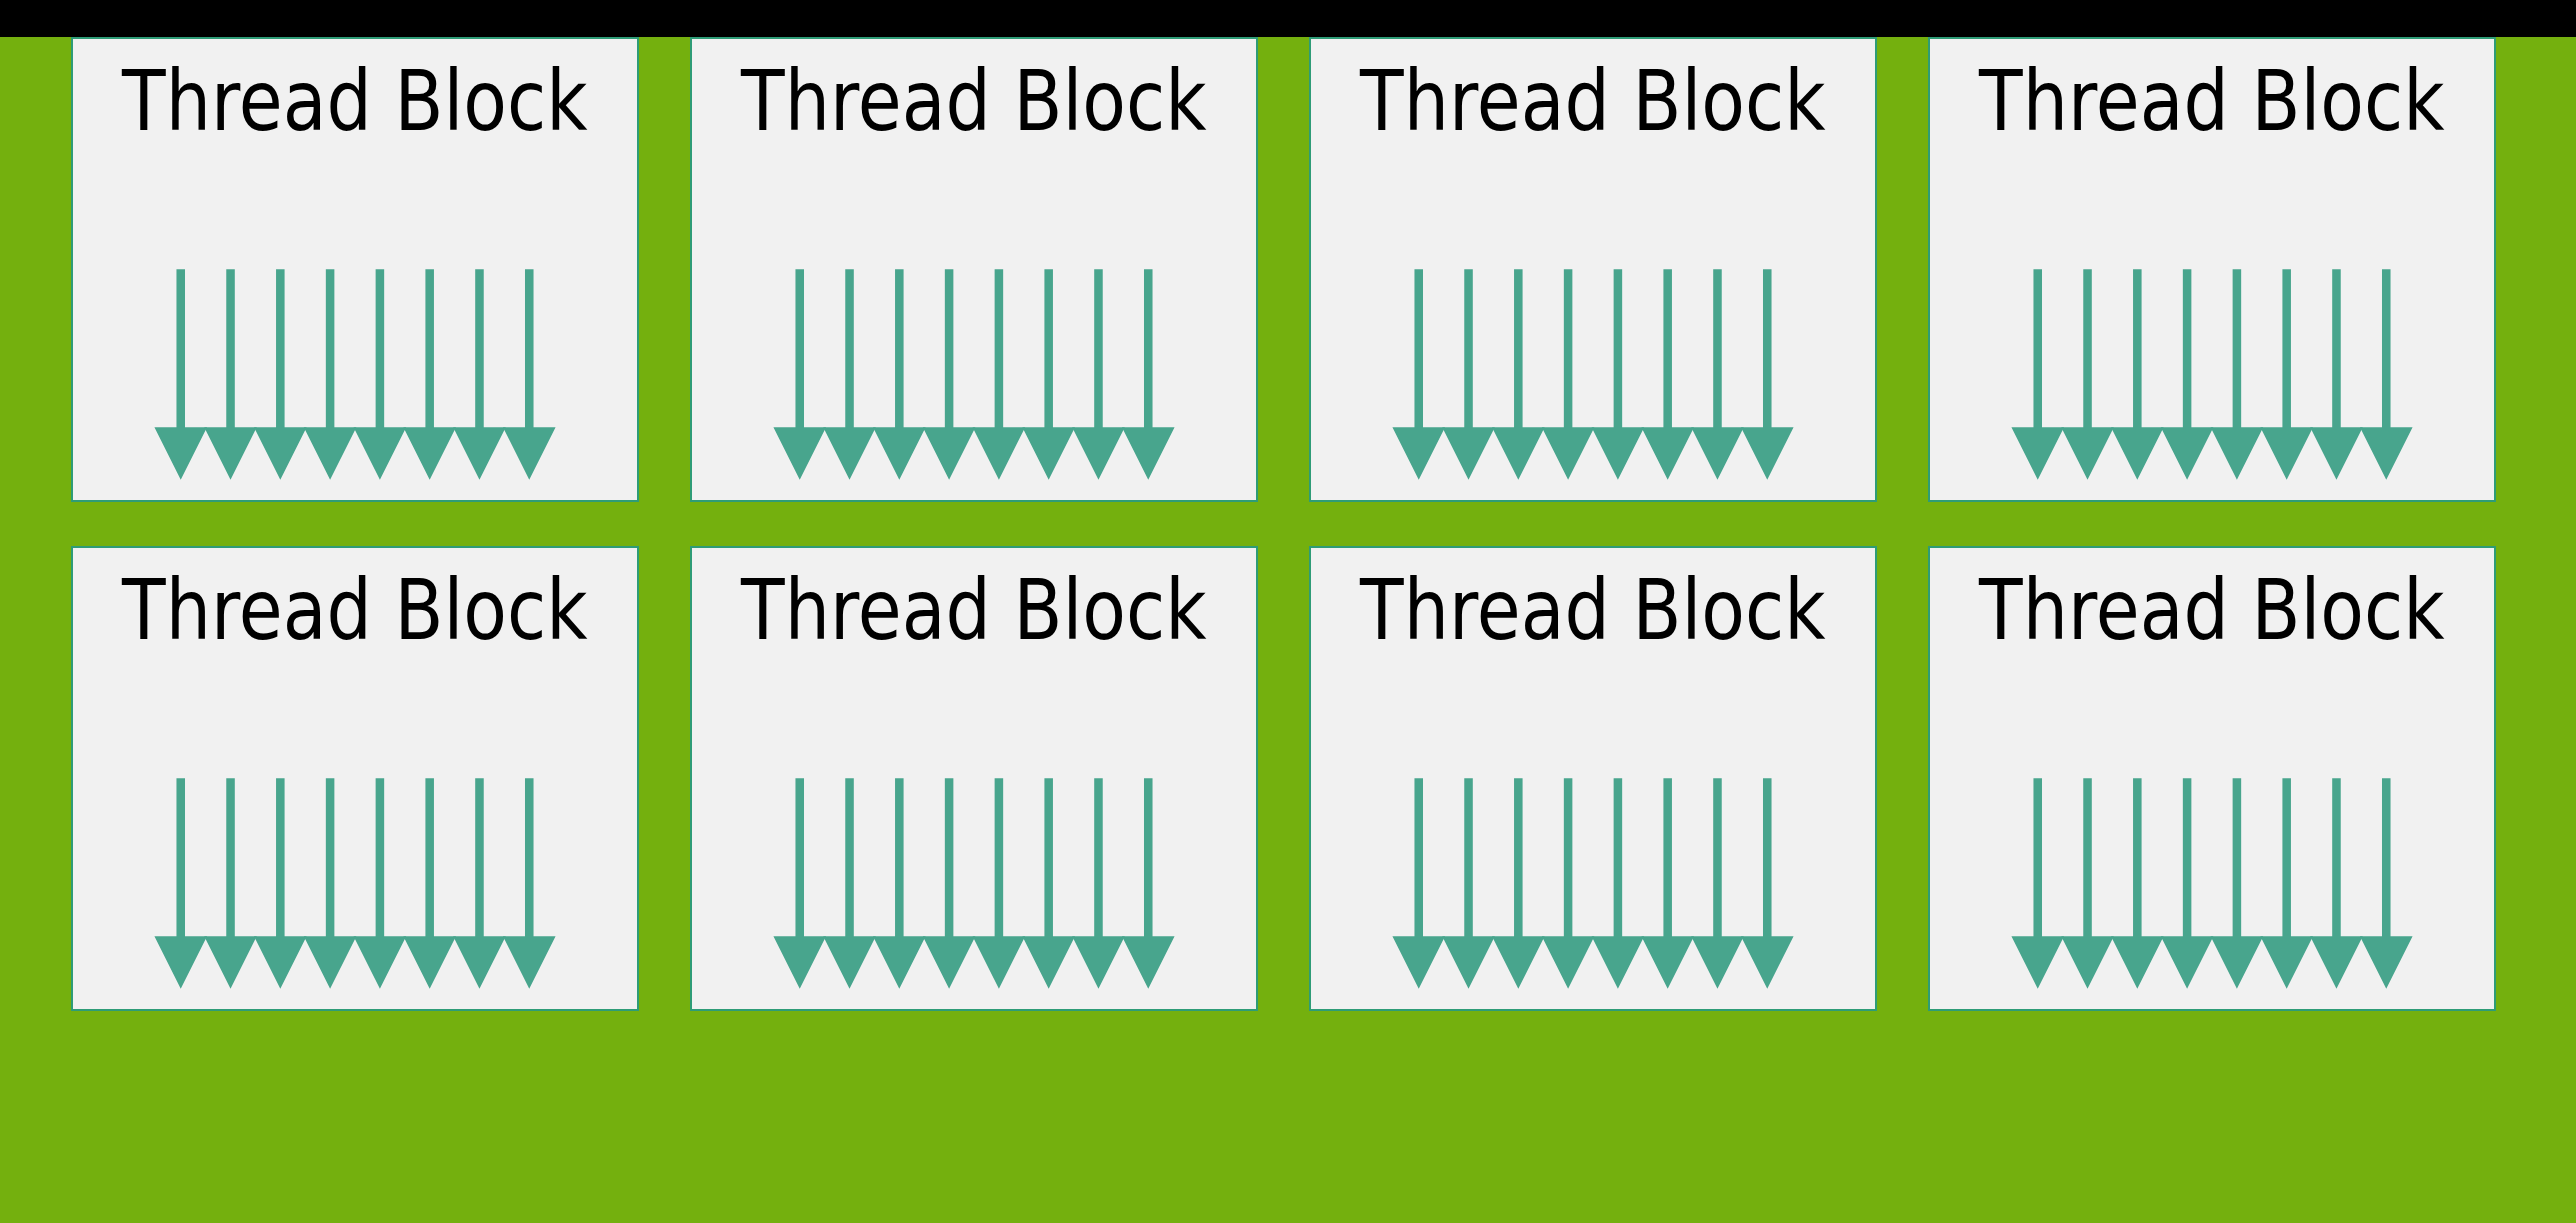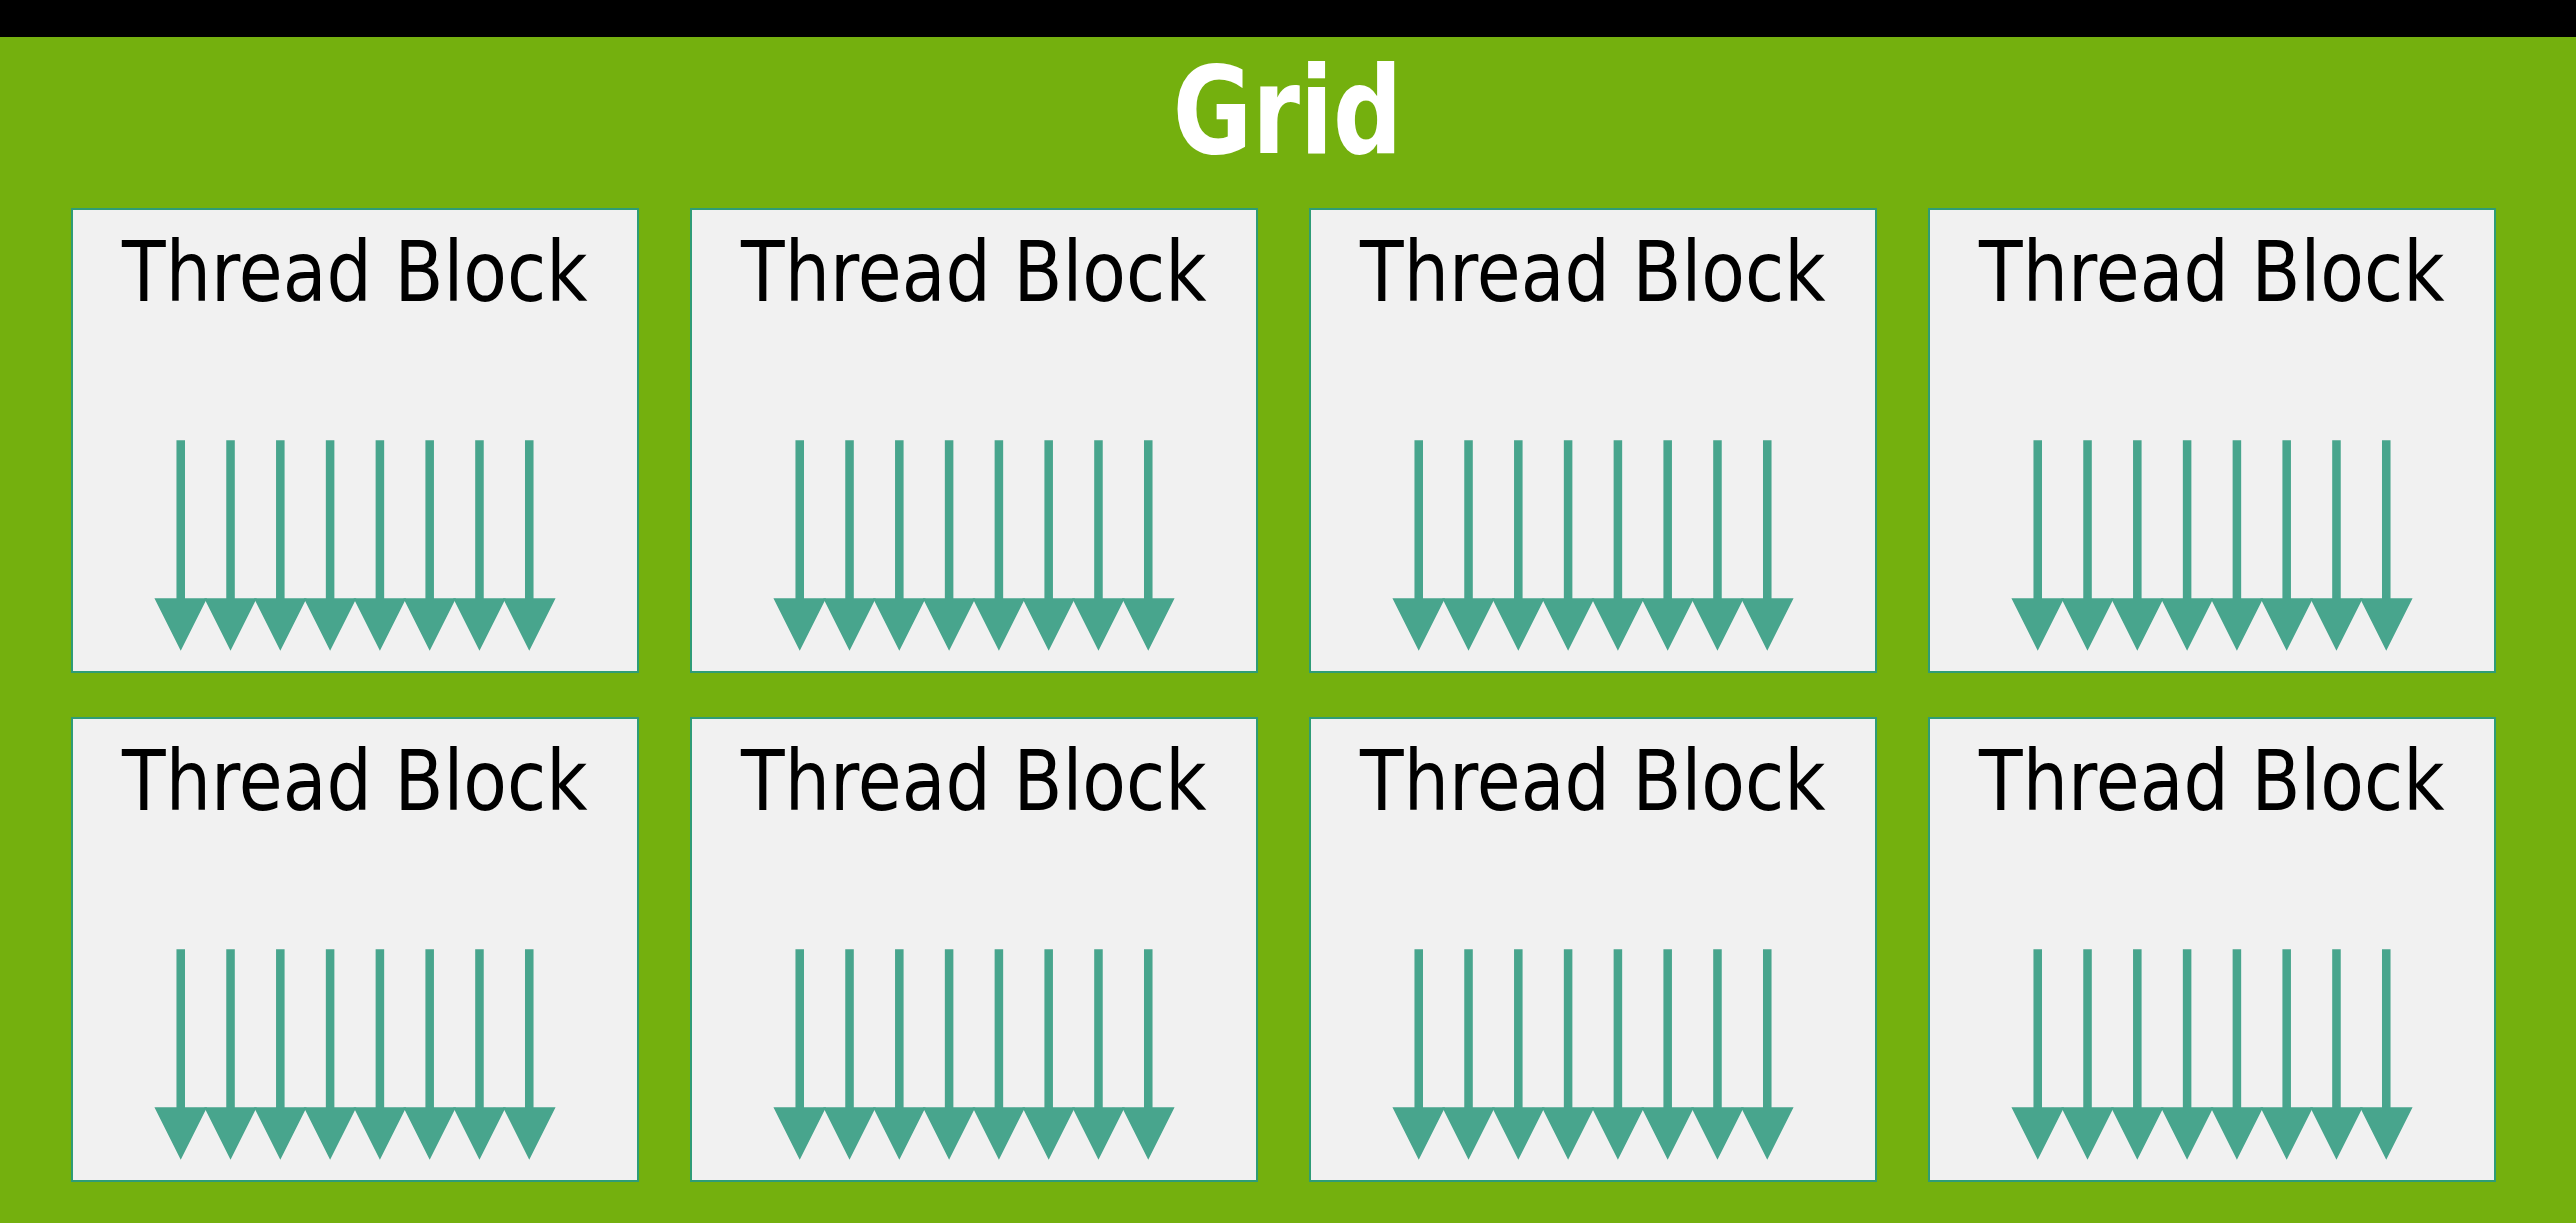--- a/index.html
+++ b/index.html
@@ -67,23 +67,20 @@
     display: block;
   }
 </style>
 </head>
 <body>
 
 <div class="topbar"></div>
 
 <div class="grid-panel">
 
-  <div class="title-area">
-    <div class="grid-title">Grid</div>
-  </div>
 
   <div class="blocks-grid">
 
     <div class="box">
       <div class="box-label">Thread Block</div>
       <svg class="arrows" width="404" height="211" viewBox="0 0 568 296">
           <path d="M33 0 h12 v225 h-12 z M2 222 L76 222 L39 296 z" fill="#48A58D"></path>
           <path d="M103 0 h12 v225 h-12 z M72 222 L146 222 L109 296 z" fill="#48A58D"></path>
           <path d="M173 0 h12 v225 h-12 z M142 222 L216 222 L179 296 z" fill="#48A58D"></path>
           <path d="M243 0 h12 v225 h-12 z M212 222 L286 222 L249 296 z" fill="#48A58D"></path>

